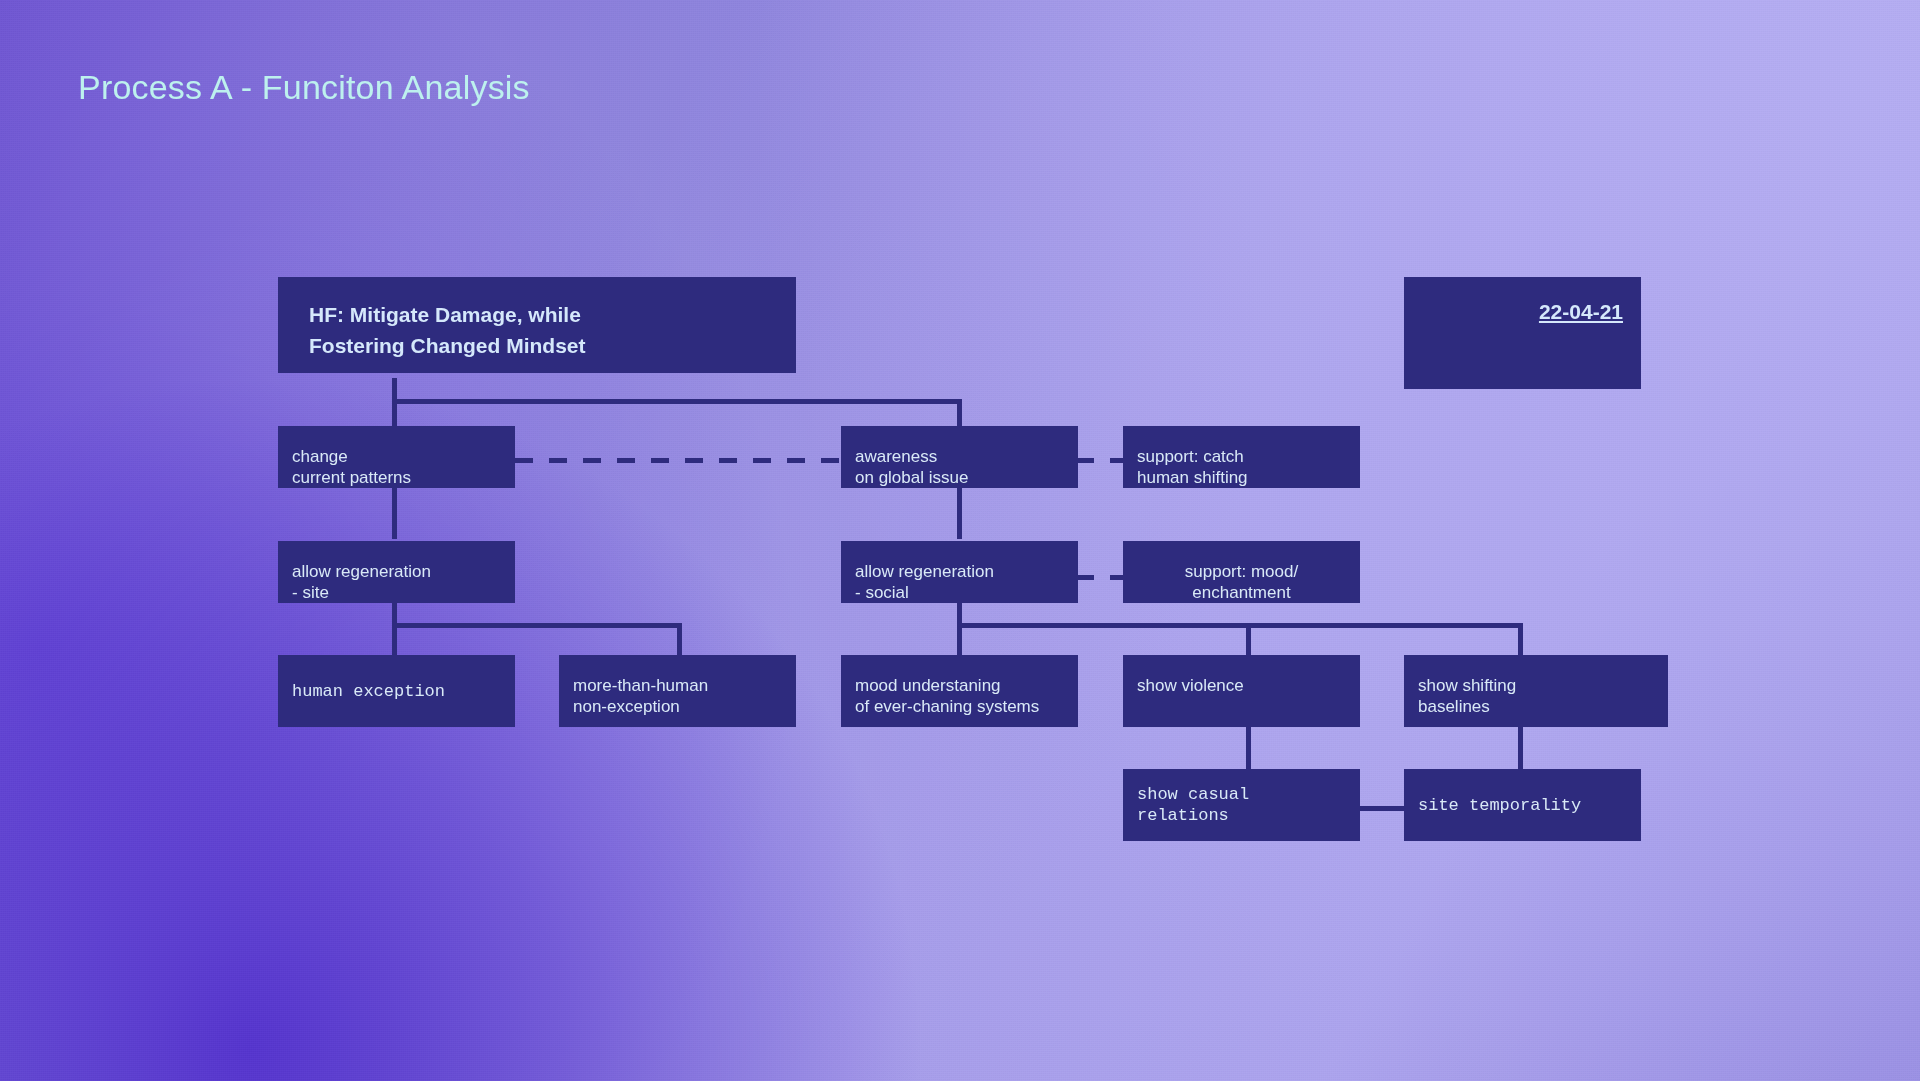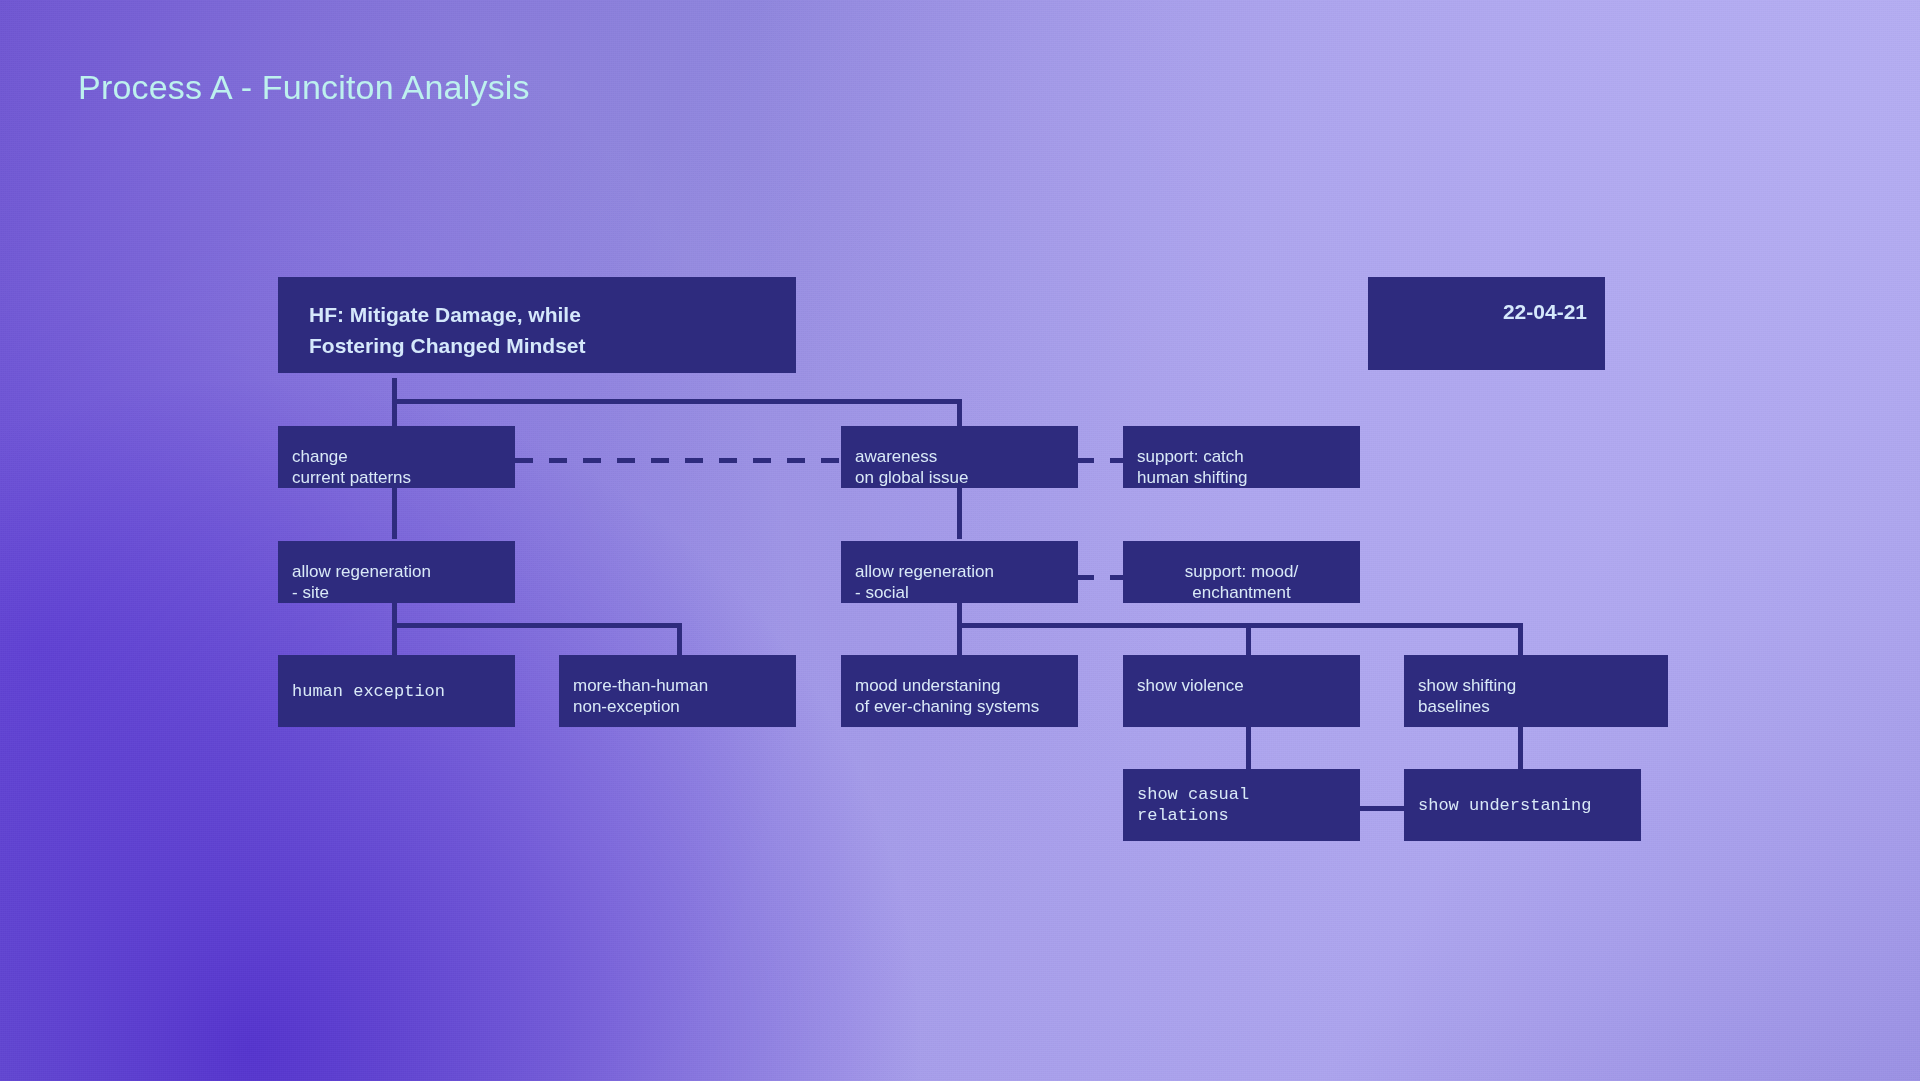--- a/index.html
+++ b/index.html
@@ -133,21 +133,21 @@
   <div class="edge v" style="left:1518px; top:623px; height:32px;"></div>
 
   <div class="edge v" style="left:1246px; top:727px; height:42px;"></div>
   <div class="edge v" style="left:1518px; top:727px; height:42px;"></div>
 
   <div class="edge h" style="left:1355px; top:806px; width:53px;"></div>
 
   <div class="node head" style="left:278px; top:277px; width:518px; height:96px;">HF: Mitigate Damage, while
 Fostering Changed Mindset</div>
 
-  <div class="node date" style="left:1368px; top:277px; width:237px; height:93px;">22-04-21</div>
+  <div class="node date" style="left:1404px; top:277px; width:237px; height:112px;text-decoration:underline;">22-04-21</div>
 
   <div class="node" style="left:278px; top:426px; width:237px; height:62px;">change
 current patterns</div>
 
   <div class="node" style="left:841px; top:426px; width:237px; height:62px;">awareness
 on global issue</div>
 
   <div class="node" style="left:1123px; top:426px; width:237px; height:62px;">support: catch
 human shifting</div>
 
@@ -168,14 +168,14 @@
   <div class="node" style="left:841px; top:655px; width:237px; height:72px;">mood understaning
 of ever-chaning systems</div>
 
   <div class="node" style="left:1123px; top:655px; width:237px; height:72px;">show violence</div>
 
   <div class="node" style="left:1404px; top:655px; width:264px; height:72px;">show shifting
 baselines</div>
 
   <div class="node mid" style="left:1123px; top:769px; width:237px; height:72px;">show casual relations</div>
 
-  <div class="node mid" style="left:1404px; top:769px; width:237px; height:72px;">show understaning</div>
+  <div class="node mid" style="left:1404px; top:769px; width:237px; height:72px;">site temporality</div>
 </div>
 
 </body></html>

